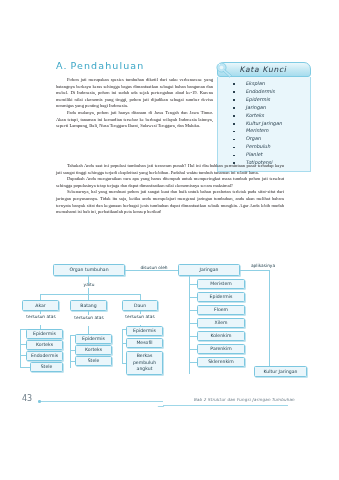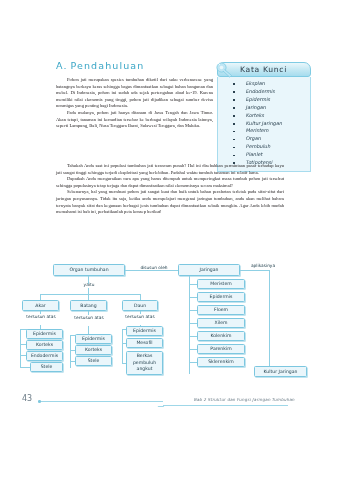--- a/index.html
+++ b/index.html
@@ -56,20 +56,21 @@
     left: 217px; top: 62px;
     width: 94px;
   }
   .kk-header {
     position: relative;
     height: 15px;
     background: linear-gradient(#eaf7fb, #bfe6f2 60%, #a6dcee);
     border: 0.7px solid #7fcbe3;
     border-radius: 7px 7px 3px 3px;
     box-sizing: border-box;
+    font-style: italic;
   }
   .kk-title {
     position: absolute;
     left: 22px; top: 2.4px;
     font-family: "DejaVu Sans", sans-serif;
     font-size: 7.6px;
     letter-spacing: 0.7px;
     color: #2a3744;
   }
   .kk-icon {

